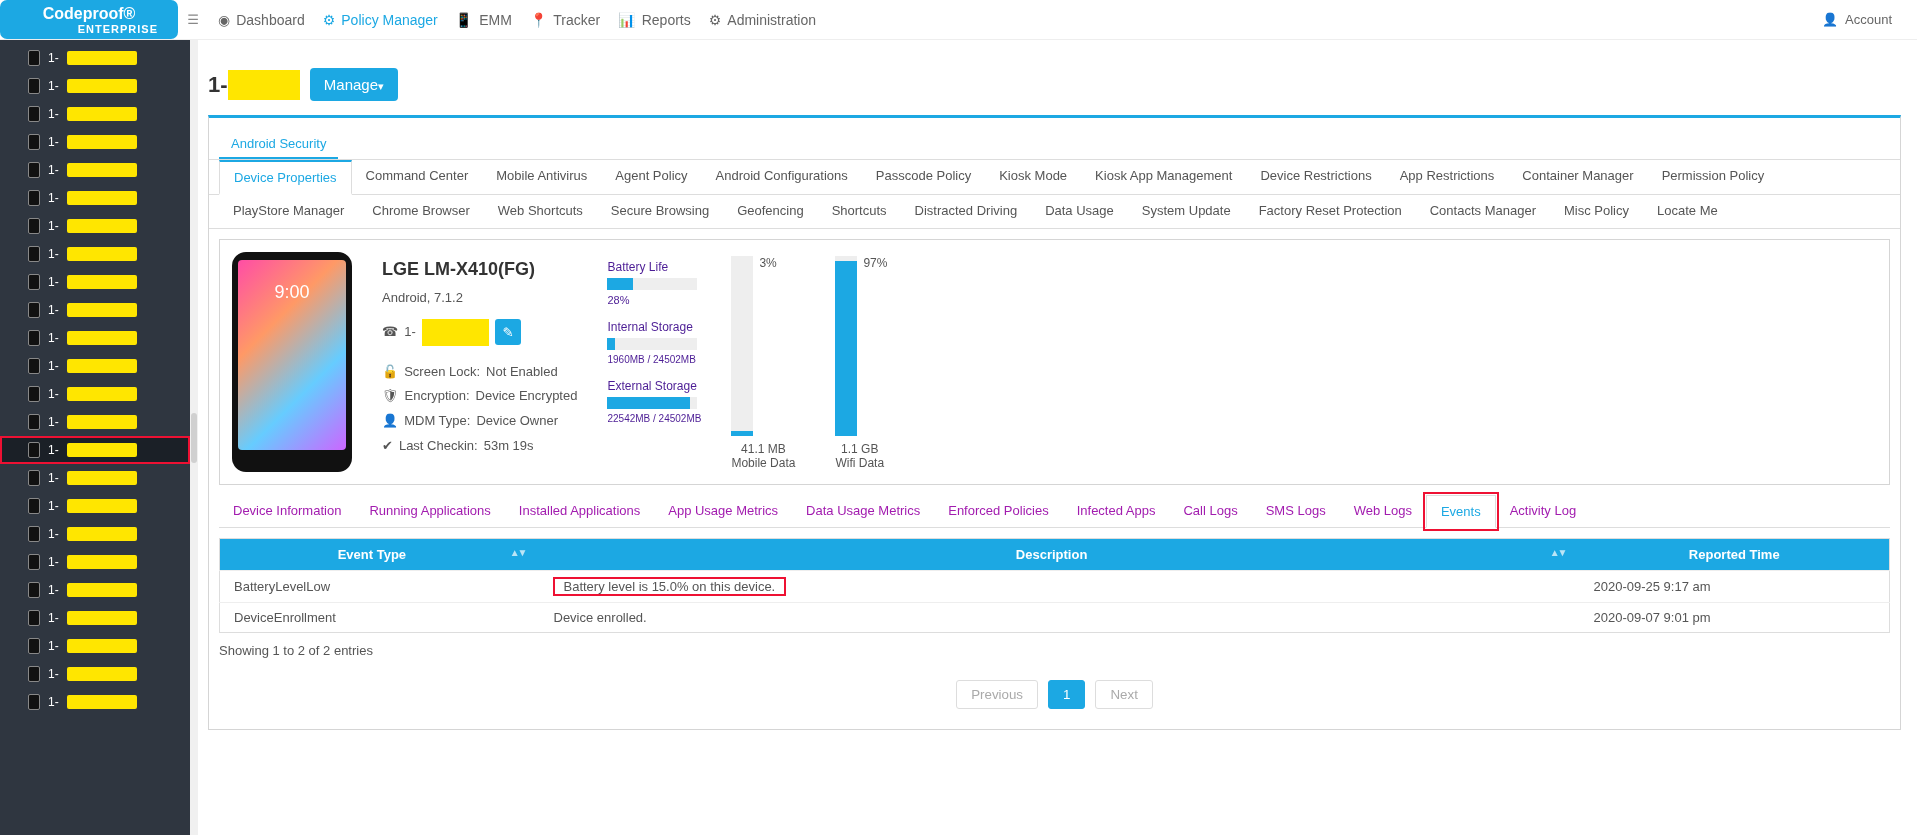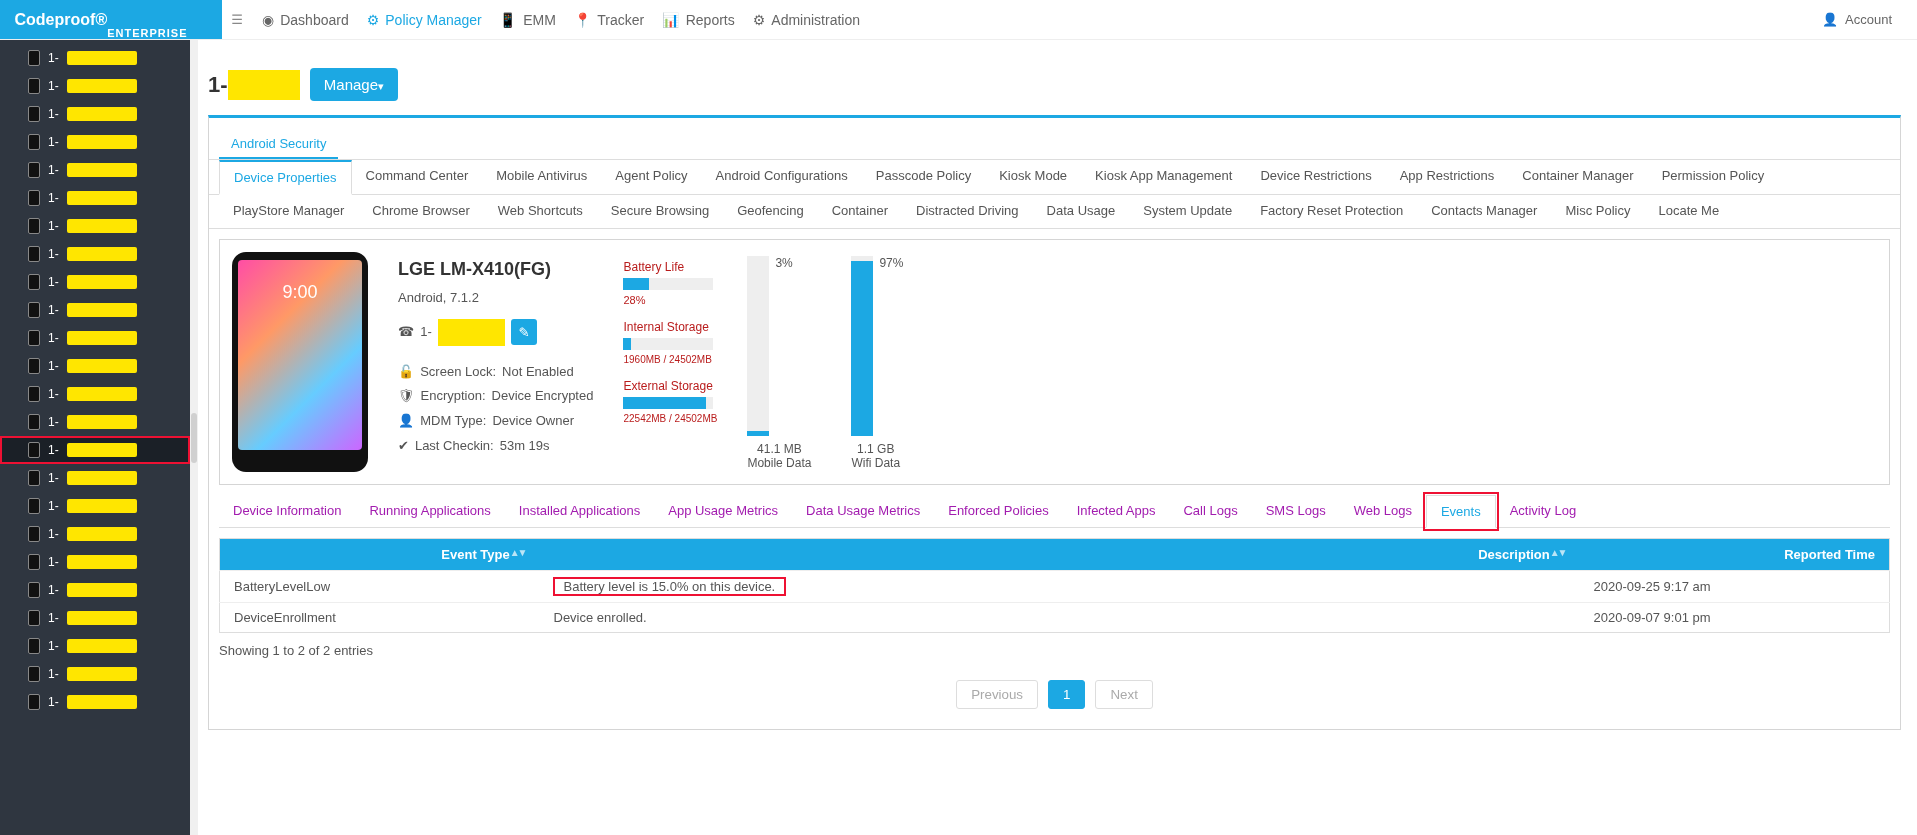--- a/index.html
+++ b/index.html
@@ -1,20 +1,20 @@
 <!DOCTYPE html>
 <html><head>
 <meta charset="utf-8">
 <style>
 * { box-sizing: border-box; margin: 0; padding: 0; }
 body { font-family: "Segoe UI", Arial, sans-serif; font-size: 13px; color: #555; background: #fff; }
 
 
 .topbar { height: 40px; display: flex; align-items: stretch; border-bottom: 1px solid #eee; }
-.brand { width: 222px; background: #1ca8e3; color: #fff; display: flex; flex-direction: row; justify-content: center; align-items: center; font-weight: bold; position: relative;}
+.brand { width: 178px; background: #1ca8e3; color: #fff; display: flex; flex-direction: column; justify-content: center; align-items: center; font-weight: bold; position: relative; border-radius: 7px;}
 .brand .title { font-size: 16px; }
 .brand .sub { font-size: 11px; align-self: flex-end; padding-right: 20px; letter-spacing: 1px; text-align: center;}
 .hamburger { width: 30px; display:flex; align-items:center; justify-content:center; color:#888; cursor:pointer;}
 .nav { display: flex; align-items: center; gap: 18px; padding-left: 10px; flex: 1;}
 .nav-item { display: flex; align-items: center; gap: 6px; color: #666; cursor: pointer; font-size: 14px;}
 .nav-item.active { color: #1ca8e3; }
 .account { margin-left: auto; margin-right: 25px; display:flex; align-items:center; gap:6px; color:#666; cursor:pointer;}
 
 
 .main { display: flex; height: calc(100vh - 40px); }
@@ -39,29 +39,29 @@
 .panel-wrap { border:1px solid #d5d5d5; border-top: 3px solid #1ca8e3; padding-top: 6px; }
 
 .subtab { padding: 6px 10px 0 10px; border-bottom:1px solid #ddd;}
 .subtab span { display:inline-block; padding: 6px 12px; color:#1ca8e3; border-bottom:2px solid #1ca8e3; cursor:pointer;}
 
 .tabs-row { display:flex; flex-wrap:wrap; border-bottom:1px solid #ddd; padding: 0 10px;}
 .tabs-row .tab { padding: 8px 14px; font-size: 13px; color:#555; cursor:pointer; border-bottom: 2px solid transparent;}
 .tabs-row .tab.active { color:#1ca8e3; border-top: 2px solid #1ca8e3; border-left:1px solid #ddd; border-right:1px solid #ddd; border-bottom:2px solid #fff; margin-bottom:-1px; background:#fff;}
 
 .device-box { border:1px solid #d5d5d5; margin:10px; padding:12px; display:flex; gap:30px; align-items:flex-start;}
-.phone-img { width:136px; height:220px; background:#111; border-radius:14px; position:relative; overflow:hidden;}
+.phone-img { width:120px; height:220px; background:#111; border-radius:14px; position:relative; overflow:hidden;}
 .phone-img .screen { position:absolute; inset:8px 6px 22px 6px; background:linear-gradient(135deg,#ff4da6,#ff9966,#66ccff,#cc66ff); border-radius:4px;}
 .phone-img .time { position:absolute; top:30px; left:0; right:0; text-align:center; color:#fff; font-size:18px; font-weight:300;}
 .dev-info { font-size:13px; color:#555; line-height:1.9;}
 .dev-info .model { font-weight:bold; font-size:18px; color:#333;}
 .dev-info .row { display:flex; align-items:center; gap:6px;}
 .dev-info .mask2 { background:#ffe600; color:#ffe600; padding:1px 30px;}
 .edit-btn { background:#1ca8e3; color:#fff; border:none; width:26px; height:26px; border-radius:3px; cursor:pointer; display:inline-flex; align-items:center; justify-content:center;}
-.storage-col { font-size:12px; color:#b91c1c;}
+.storage-col { font-size:12px; color:#4c1d95;}
 .storage-col .label { margin-top:8px; }
 .prog { width:90px; height:12px; background:#eee; position:relative; margin:4px 0;}
 .prog .fill { position:absolute; left:0; top:0; bottom:0; background:#1ca8e3;}
 .vbar-col { display:flex; gap:40px; align-items:flex-end; padding-top:4px;}
 .vbar { width:22px; height:180px; background:#eee; position:relative;}
 .vbar .fill { position:absolute; left:0; right:0; bottom:0; background:#1ca8e3;}
 .vbar-wrap { text-align:center; font-size:12px; color:#555;}
 .vbar-pct { position:absolute; top:0; left:28px; font-size:12px;}
 .vbar-val { margin-top:6px;}
 
@@ -69,21 +69,21 @@
 .detail-tabs .dt { padding: 8px 14px; font-size:13px; color:#a21caf; cursor:pointer;}
 .detail-tabs .dt.active { color:#1ca8e3; border:1px solid #ddd; border-bottom:1px solid #fff; margin-bottom:-1px; position:relative;}
 .detail-tabs .dt.highlight { outline:2px solid #e13; outline-offset:1px;}
 
 .table-area { margin: 10px; }
 .tbl-controls { display:flex; align-items:center; padding: 8px 0; font-size:13px;}
 .tbl-controls select { margin: 0 6px; padding:2px;}
 .tbl-controls .search { margin-left:auto;}
 .tbl-controls .search input { border:1px solid #ccc; padding:4px; width:120px;}
 table { width:100%; border-collapse:collapse; border:1px solid #ddd;}
-thead th { background:#1ca8e3; color:#fff; text-align:right; padding:8px 14px; font-weight:600; font-size:13px; position:relative;}
+thead th { background:#1ca8e3; color:#fff; text-align:center; padding:8px 14px; font-weight:600; font-size:13px; position:relative;}
 thead th .sort { float:right; opacity:.7; font-size:10px; letter-spacing:-2px;}
 tbody td { padding:7px 14px; border-top:1px solid #eee; font-size:13px;}
 .cell-highlight { outline:2px solid #e13; outline-offset:-1px; display:inline-block; padding:1px 10px;}
 .footer-row { display:flex; align-items:center; padding:10px 0; font-size:13px;}
 .pager { margin: 12px auto 20px auto; display:flex; gap:10px; justify-content:center;}
 .pager button { border:1px solid #ddd; background:#fff; color:#aaa; padding:6px 14px; border-radius:3px; cursor:pointer;}
 .pager button.cur { background:#1ca8e3; color:#fff; border-color:#1ca8e3;}
 </style>
 </head>
 <body>
@@ -279,21 +279,21 @@
           <span class="tab">App Restrictions</span>
           <span class="tab">Container Manager</span>
           <span class="tab">Permission Policy</span>
         </div>
       <div class="tabs-row" id="tabs-row2" style="border-top:none;">
           <span class="tab">PlayStore Manager</span>
           <span class="tab">Chrome Browser</span>
           <span class="tab">Web Shortcuts</span>
           <span class="tab">Secure Browsing</span>
           <span class="tab">Geofencing</span>
-          <span class="tab">Container</span>
+          <span class="tab">Shortcuts</span>
           <span class="tab">Distracted Driving</span>
           <span class="tab">Data Usage</span>
           <span class="tab">System Update</span>
           <span class="tab">Factory Reset Protection</span>
           <span class="tab">Contacts Manager</span>
           <span class="tab">Misc Policy</span>
           <span class="tab">Locate Me</span>
         </div>
 
       <div class="device-box">

